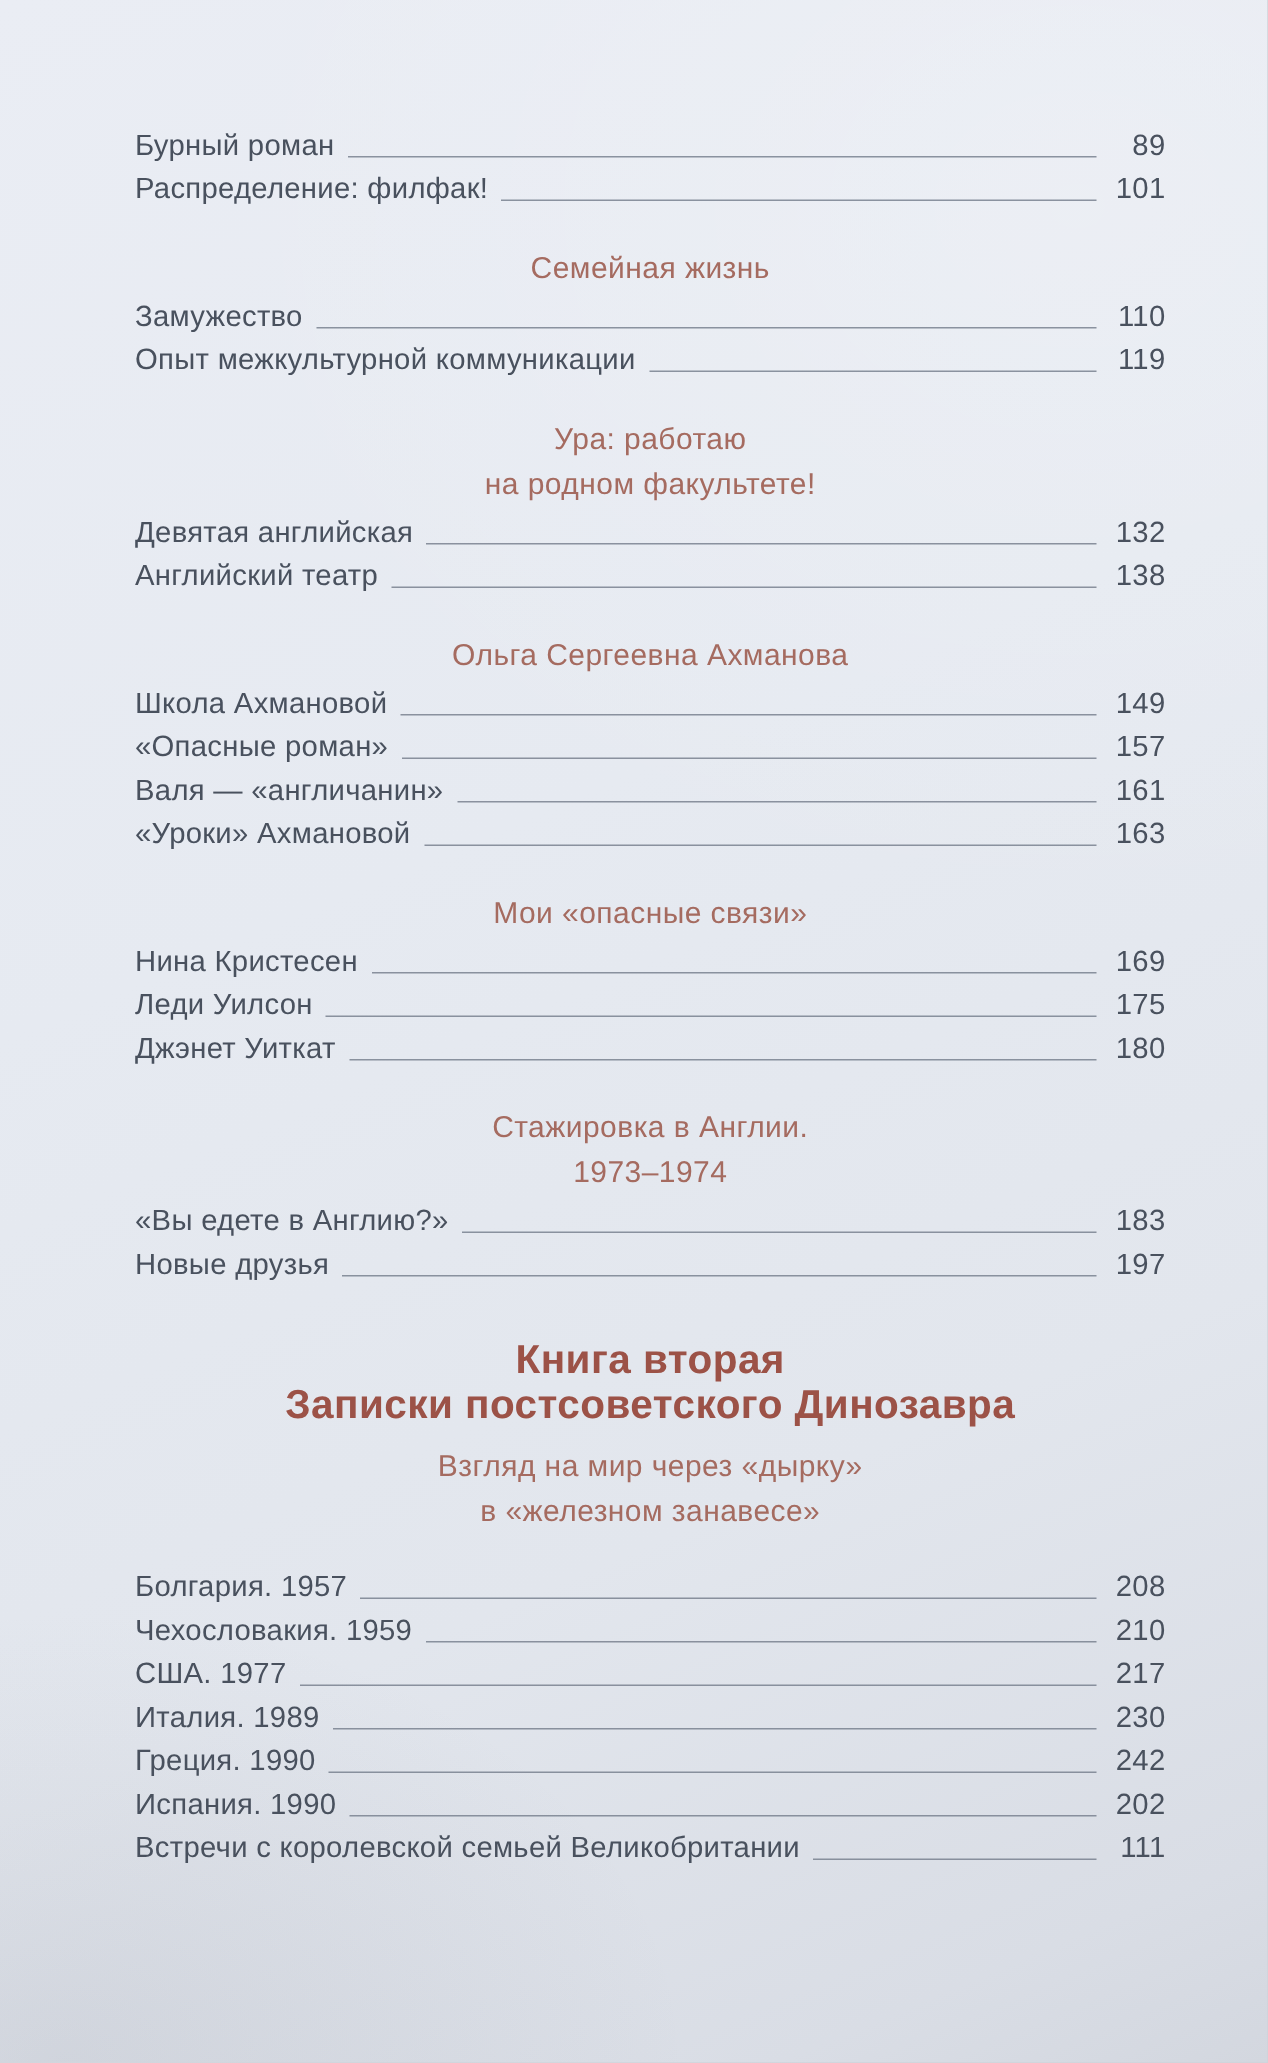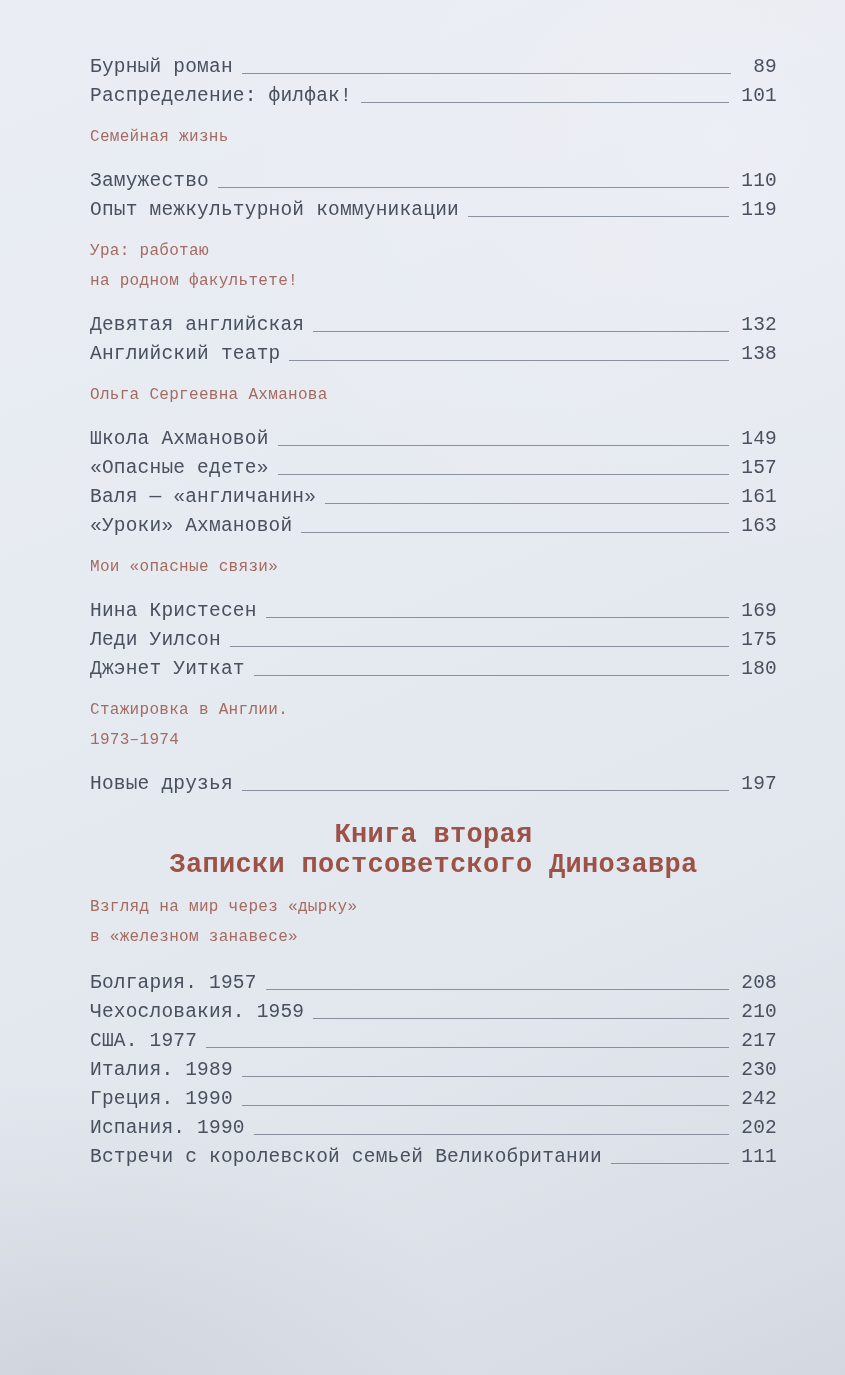--- a/index.html
+++ b/index.html
@@ -6,23 +6,23 @@
     margin: 0;
     padding: 0;
     background: #cfd3da;
   }
   .page {
     position: relative;
     width: 845px;
     height: 1375px;
     margin: 0 auto;
     box-sizing: border-box;
-    padding: 44px 68px 0 90px;
+    padding: 86px 68px 0 90px;
     background: linear-gradient(157deg, #eaedf4 0%, #e6eaf1 40%, #e2e6ed 70%, #d9dde5 92%, #d3d7df 100%);
-    font-family: Liberation Mono, monospace;
+    font-family: Liberation Sans, sans-serif;
     color: var(--ink, #49515e);
     overflow: hidden;
   }
   
   .page::after {
     content: "";
     position: absolute;
     inset: 0;
     pointer-events: none;
     background:
@@ -46,43 +46,42 @@
     border-bottom: 1.5px solid var(--leader, #79818f);
     margin: 0 12px 0 9px;
     transform: translateY(2px);
     opacity: 0.85;
   }
   .toc-page {
     flex: 0 0 auto;
     min-width: 34px;
     text-align: right;
     font-size: 19.5px;
-    margin-top: 12px;
   }
 
   .section-heading {
-    text-align: left;
+    text-align: center;
     color: var(--heading, #a56b60);
-    font-size: 16px;
+    font-size: 20px;
     line-height: 30px;
     margin: 20px 0 6px 0;
     letter-spacing: 0.3px;
   }
   .part-heading {
     text-align: center;
     color: var(--part, #9c5247);
     font-weight: bold;
     font-size: 27px;
     line-height: 30px;
     margin: 30px 0 0 0;
     letter-spacing: 0.3px;
   }
   .section-heading.after-part {
     margin-top: 12px;
-    margin-bottom: 8px;
+    margin-bottom: 24px;
   }
 </style>
 </head>
 <body>
 
 <div class="page">
   <div class="toc">
       <div class="toc-row">
         <span class="toc-title">Бурный роман</span>
         <span class="leader"></span>
@@ -122,21 +121,21 @@
       </div>
       <div class="section-heading">
         <div class="section-heading-line">Ольга Сергеевна Ахманова</div>
       </div>
       <div class="toc-row">
         <span class="toc-title">Школа Ахмановой</span>
         <span class="leader"></span>
         <span class="toc-page">149</span>
       </div>
       <div class="toc-row">
-        <span class="toc-title">«Опасные едете»</span>
+        <span class="toc-title">«Опасные роман»</span>
         <span class="leader"></span>
         <span class="toc-page">157</span>
       </div>
       <div class="toc-row">
         <span class="toc-title">Валя — «англичанин»</span>
         <span class="leader"></span>
         <span class="toc-page">161</span>
       </div>
       <div class="toc-row">
         <span class="toc-title">«Уроки» Ахмановой</span>
@@ -157,20 +156,25 @@
         <span class="toc-page">175</span>
       </div>
       <div class="toc-row">
         <span class="toc-title">Джэнет Уиткат</span>
         <span class="leader"></span>
         <span class="toc-page">180</span>
       </div>
       <div class="section-heading">
         <div class="section-heading-line">Стажировка в Англии.</div>
         <div class="section-heading-line">1973–1974</div>
+      </div>
+      <div class="toc-row">
+        <span class="toc-title">«Вы едете в Англию?»</span>
+        <span class="leader"></span>
+        <span class="toc-page">183</span>
       </div>
       <div class="toc-row">
         <span class="toc-title">Новые друзья</span>
         <span class="leader"></span>
         <span class="toc-page">197</span>
       </div>
       <div class="part-heading">
         <div class="part-heading-line">Книга вторая</div>
         <div class="part-heading-line">Записки постсоветского Динозавра</div>
       </div>

